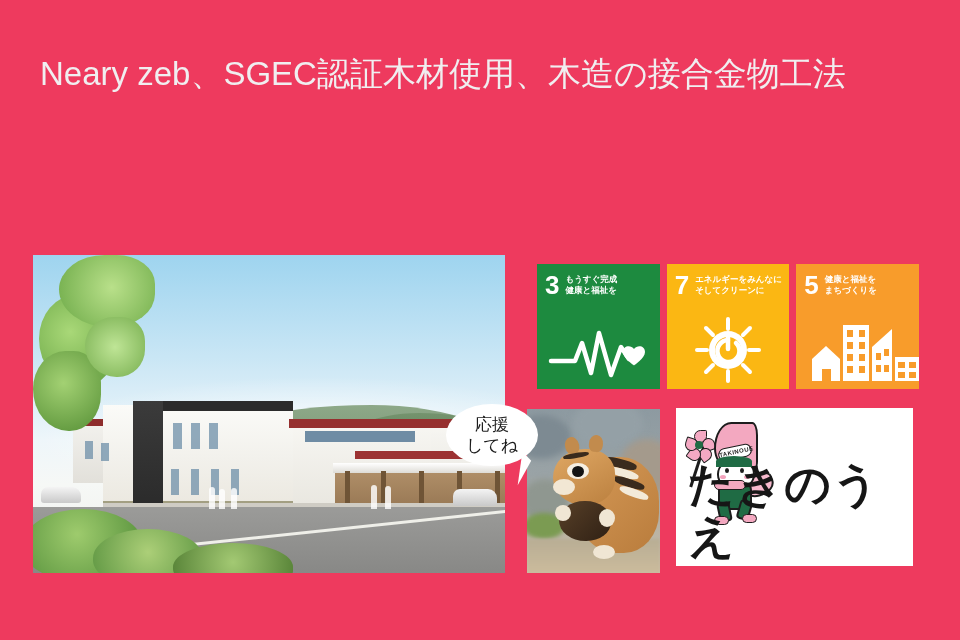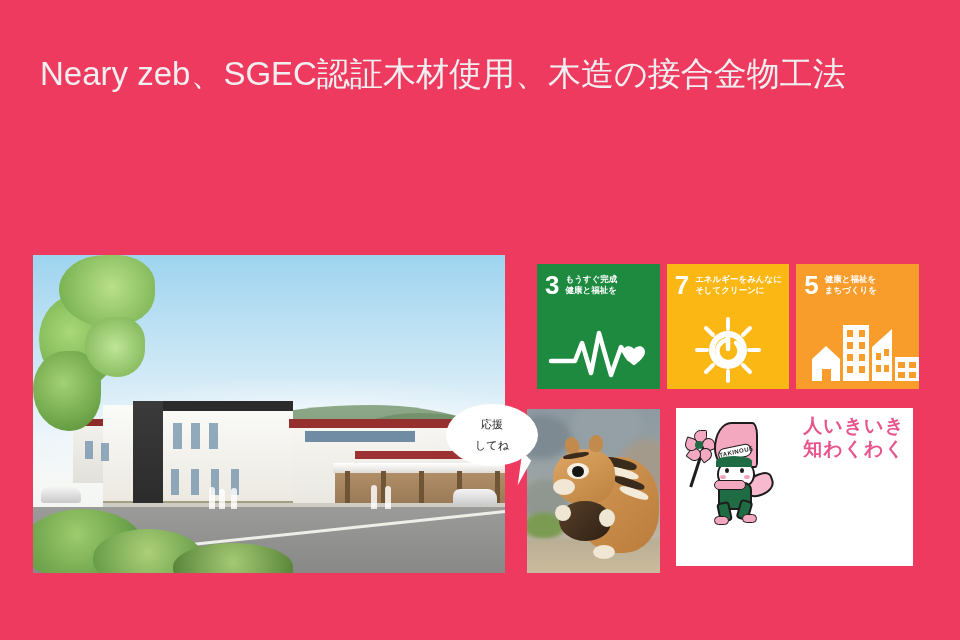--- a/index.html
+++ b/index.html
@@ -252,21 +252,21 @@
     background: #ffffff;
     border-radius: 50%;
     z-index: 6;
     display: flex;
     flex-direction: column;
     align-items: center;
     justify-content: center;
     line-height: 21px;
   }
   .bubble span {
-    font-size: 11px;
+    font-size: 17px;
     color: #1b1b1b;
     font-weight: normal;
   }
   .bubble-tail {
     position: absolute;
     left: 520px;
     top: 452px;
     width: 0; height: 0;
     border-left: 10px solid #ffffff;
     border-top: 8px solid transparent;
@@ -703,17 +703,16 @@
       <div class="mc-eye" style="left:50px;top:46px"></div>
       <div class="mc-cheek" style="left:30px;top:53px"></div>
       <div class="mc-cheek" style="left:54px;top:53px"></div>
       <div class="mc-body"></div>
       <div class="mc-scarf"></div>
       <div class="mc-leg" style="left:28px;top:80px;transform:rotate(-12deg)"></div>
       <div class="mc-leg" style="left:48px;top:78px;transform:rotate(16deg)"></div>
       <div class="mc-shoe" style="left:24px;top:94px"></div>
       <div class="mc-shoe" style="left:52px;top:92px"></div>
     </div>
-    <div class="logo-catch">人いきいき
-知わくわく</div>
+    <div class="logo-taki">たきのうえ</div>
   </div>
 
 </div>
 
 </body></html>

